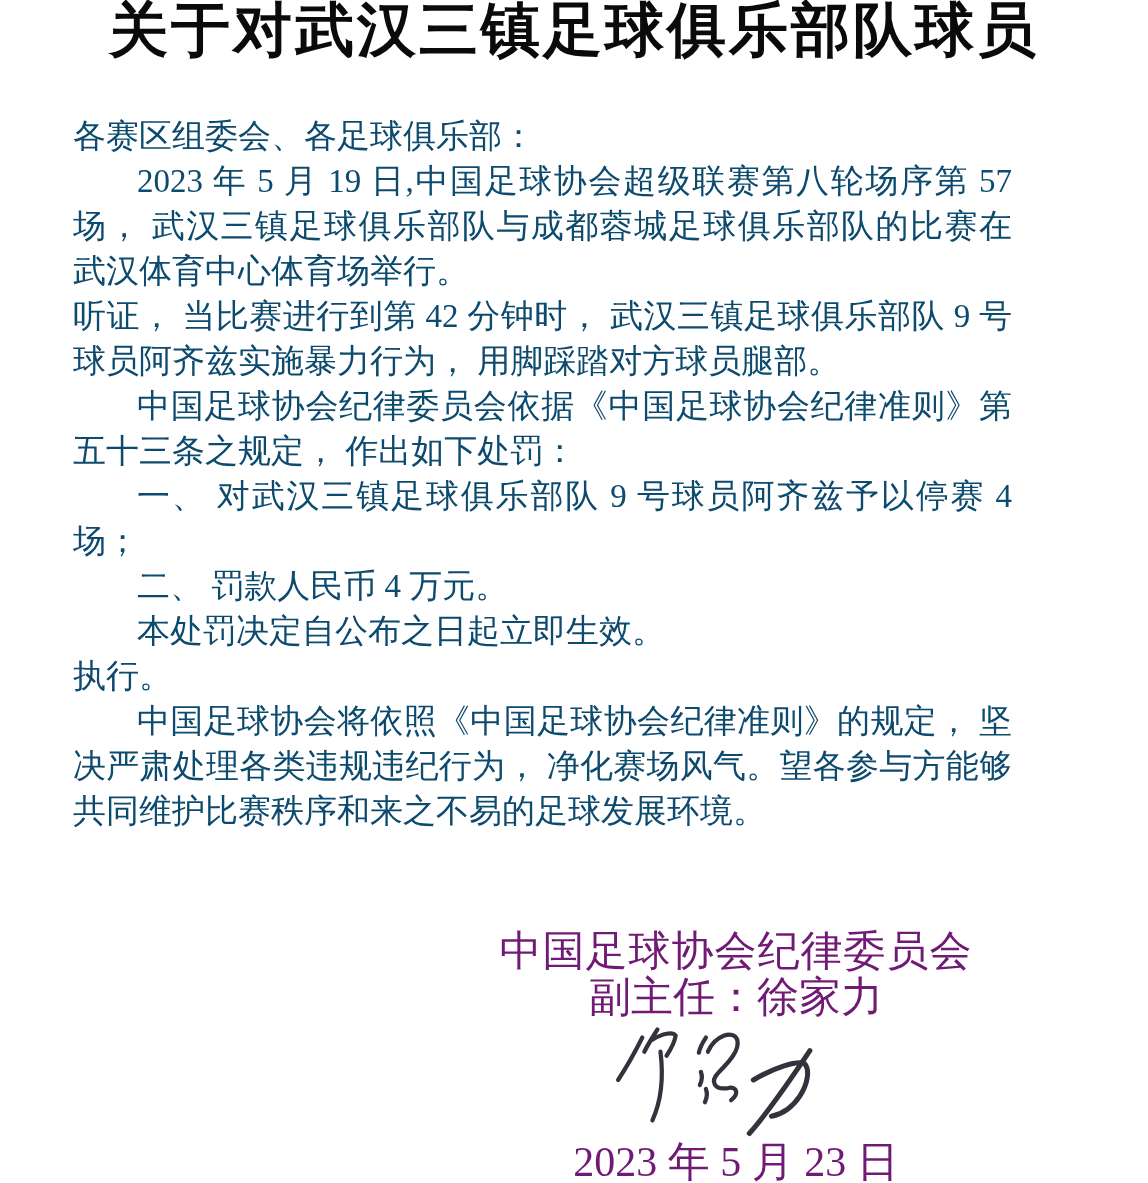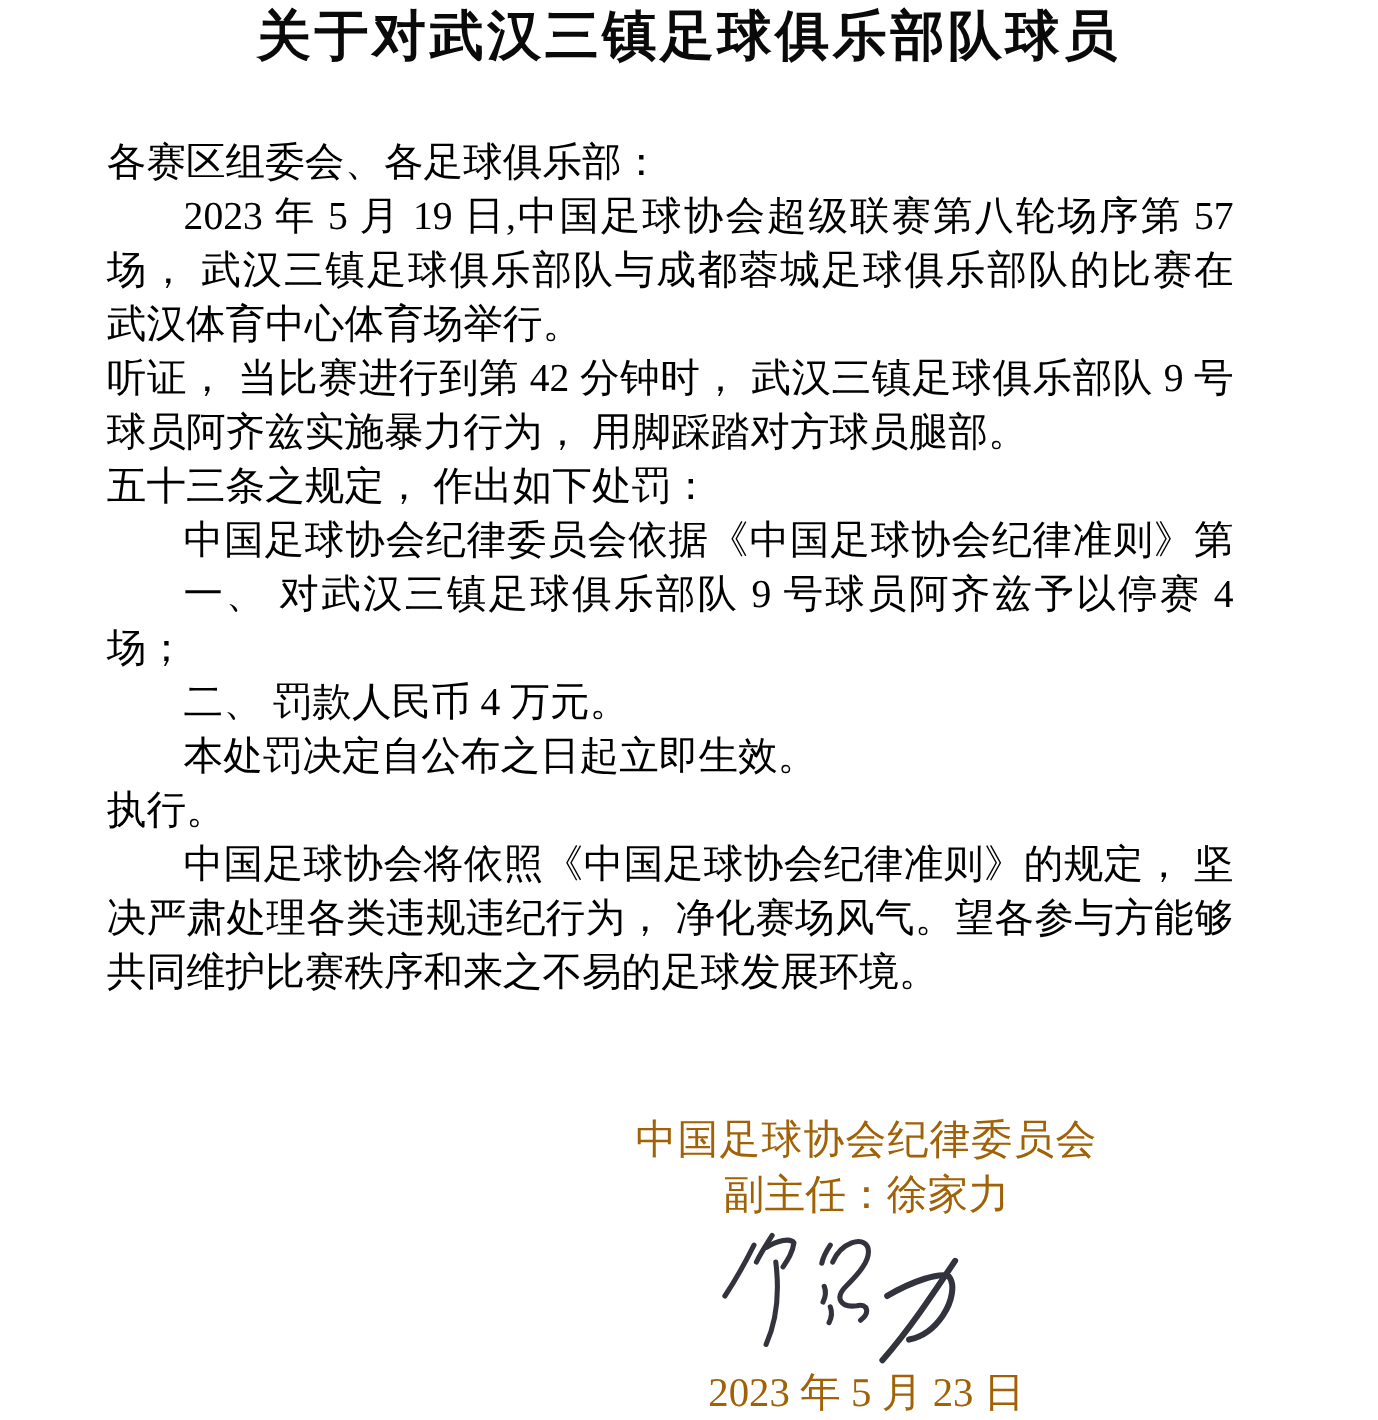--- a/index.html
+++ b/index.html
@@ -13,53 +13,52 @@
     position: relative;
     width: 1148px; height: 1183px;
     background: #ffffff;
   }
   
   .doc-title {
     margin: 0; padding-top: 2px;
     text-align: center;
     font-weight: bold;
     color: #0a0a0a;
-    font-size: 45px;
+    font-size: 59px;
     line-height: 57px;
     letter-spacing: 3px;
   }
   .doc-title .tl { display: block; }
   
   .body-text {
     position: absolute;
     left: 73px; top: 114px;
     width: 939px;
-    color: #000000;
-    margin-left: 16px;
+    color: #0c4a6e;
   }
   .line {
     font-size: 33px;
     line-height: 45px;
     height: 45px;
     white-space: nowrap;
   }
   .line.indent { text-indent: 64px; }
   .line.fill {
     white-space: normal;
     text-align: justify;
     text-align-last: justify;
   }
   
   .signoff {
     position: absolute;
-    left: 442px; top: 928px;
+    left: 456px; top: 928px;
     width: 560px;
     text-align: center;
-    color: #a16207;
-    font-size: 34px;
+    color: #701a75;
+    font-size: 42px;
     line-height: 46px;
   }
   .signoff .org { letter-spacing: 1px; }
   .sig-wrap {
     width: 212px; height: 118px;
     margin: 4px auto 0;
     transform: translateX(-20px);
   }
   .sig-wrap svg { display: block; width: 212px; height: 118px; }
   .sig-stroke {
@@ -81,22 +80,22 @@
     <span class="tl">关于对武汉三镇足球俱乐部队球员</span>
   </h1>
 
   <div class="body-text">
       <div class="line">各赛区组委会、各足球俱乐部：</div>
       <div class="line indent fill">2023 年 5 月 19 日,中国足球协会超级联赛第八轮场序第 57</div>
       <div class="line fill">场， 武汉三镇足球俱乐部队与成都蓉城足球俱乐部队的比赛在</div>
       <div class="line">武汉体育中心体育场举行。</div>
       <div class="line fill">听证， 当比赛进行到第 42 分钟时， 武汉三镇足球俱乐部队 9 号</div>
       <div class="line">球员阿齐兹实施暴力行为， 用脚踩踏对方球员腿部。</div>
+      <div class="line indent fill">中国足球协会纪律委员会依据《中国足球协会纪律准则》第</div>
       <div class="line">五十三条之规定， 作出如下处罚：</div>
-      <div class="line indent fill">中国足球协会纪律委员会依据《中国足球协会纪律准则》第</div>
       <div class="line indent fill">一、 对武汉三镇足球俱乐部队 9 号球员阿齐兹予以停赛 4</div>
       <div class="line">场；</div>
       <div class="line indent">二、 罚款人民币 4 万元。</div>
       <div class="line indent">本处罚决定自公布之日起立即生效。</div>
       <div class="line">执行。</div>
       <div class="line indent fill">中国足球协会将依照《中国足球协会纪律准则》的规定， 坚</div>
       <div class="line fill">决严肃处理各类违规违纪行为， 净化赛场风气。望各参与方能够</div>
       <div class="line">共同维护比赛秩序和来之不易的足球发展环境。</div>
     </div>
 

